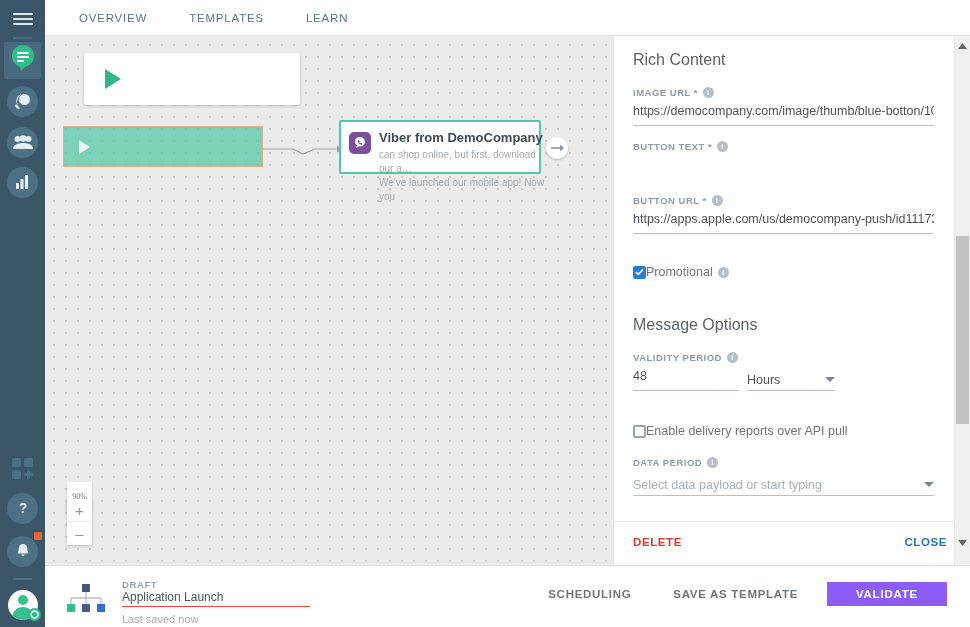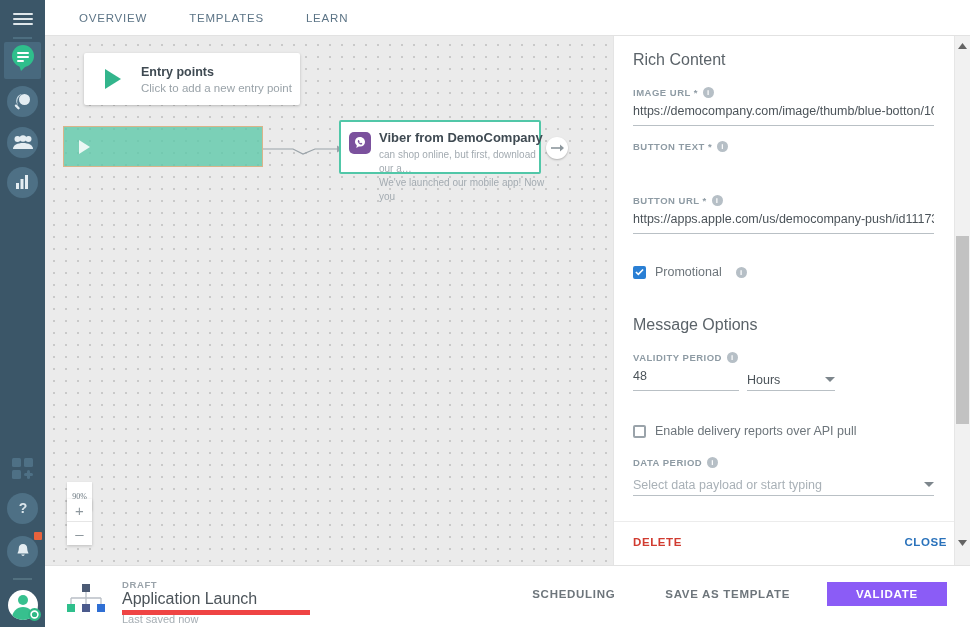--- a/index.html
+++ b/index.html
@@ -149,21 +149,21 @@
     position:absolute; left:19px; width:301px; height:22px;
     border-bottom:1px solid #b9c0c5; font-size:12.5px; color:#4b5359;
     white-space:nowrap; overflow:hidden;
   }
   .p-field.ph { color:#a9b1b7; }
   .info-i {
     width:11px;height:11px;border-radius:50%;background:#b6bfc6;color:#fff;
     font-size:8px; font-weight:bold; display:inline-flex;
     align-items:center;justify-content:center; font-style:normal; cursor:pointer;
   }
-  .cbrow { position:absolute; display:flex; align-items:center; gap:9px; }
+  .cbrow { position:absolute; display:flex; align-items:center; }
   .cbox {
     width:13px;height:13px;border:2px solid #9aa3aa; border-radius:2px; background:#fff;
     display:flex;align-items:center;justify-content:center; cursor:pointer; flex:none;
   }
   .cbox.on { background:#2a7fd4; border-color:#2a7fd4; }
   .cbrow span.lbl { font-size:12.5px; color:#6d757b; }
   .caret { width:0;height:0;border-left:5px solid transparent;border-right:5px solid transparent;border-top:5px solid #7d868c; }
   .panel-foot {
     position:absolute; left:0; bottom:0; width:357px; height:44px; background:#fff;
     border-top:1px solid #ececec;
@@ -179,25 +179,25 @@
   .sthumb { position:absolute; left:1px; top:200px; width:13px; height:188px; background:#c2c2c2; cursor:pointer;}
 
   
   .footbar {
     position:absolute; left:45px; top:565px; width:925px; height:62px;
     background:#fff; border-top:1px solid #e2e2e2;
   }
   .flow-ico { position:absolute; left:20px; top:17px; width:42px; height:32px;}
   .draft { position:absolute; left:77px; top:13px; font-size:9.5px; font-weight:bold; letter-spacing:.6px; color:#9aa3aa; }
   .flowname {
-    position:absolute; left:77px; top:24px; font-size:16px; color:#4b5359;
-    border-bottom:5px solid #ef4444; padding-bottom:2px; width:188px;
+    position:absolute; left:77px; top:24px; font-size:12px; color:#4b5359;
+    border-bottom:1px solid #ef4444; padding-bottom:2px; width:188px;
   }
   .savedtxt { position:absolute; left:77px; top:47px; font-size:11px; color:#a6aeb4; }
-  .foot-act { position:absolute; right:23px; top:16px; display:flex; align-items:center; gap:8px; }
+  .foot-act { position:absolute; right:23px; top:16px; display:flex; align-items:center; gap:0; }
   .foot-link { font-size:11.5px; font-weight:bold; letter-spacing:.7px; color:#6d757b; cursor:pointer; padding:0 21px; }
   .btn-validate {
     width:120px; height:24px; background:#8b5cf6; color:#fff;
     font-size:11.5px; font-weight:bold; letter-spacing:.8px;
     display:flex;align-items:center;justify-content:center; cursor:pointer; margin-left:8px;
   }
 </style>
 </head>
 <body>
 
@@ -305,24 +305,20 @@
   <div class="topnav">
     <a>OVERVIEW</a>
     <a>TEMPLATES</a>
     <a>LEARN</a>
   </div>
 
   <div class="canvas">
 
     <div class="card-entry">
       <div class="tri-green"></div>
-      <div class="txt">
-        <div class="t1">Entry points</div>
-        <div class="t2">Click to add a new entry point</div>
-      </div>
     </div>
 
     <div class="node-audience">
       <div class="tri-white"></div>
     </div>
 
     <div class="connector">
       <svg width="80" height="12" viewBox="0 0 80 12">
         <path d="M0 6 H30 L40 11 L52 6 H74" fill="none" stroke="#9aa3a9" stroke-width="1.2"></path>
         <polygon points="74,2.5 80,6 74,9.5" fill="#9aa3a9"></polygon>

